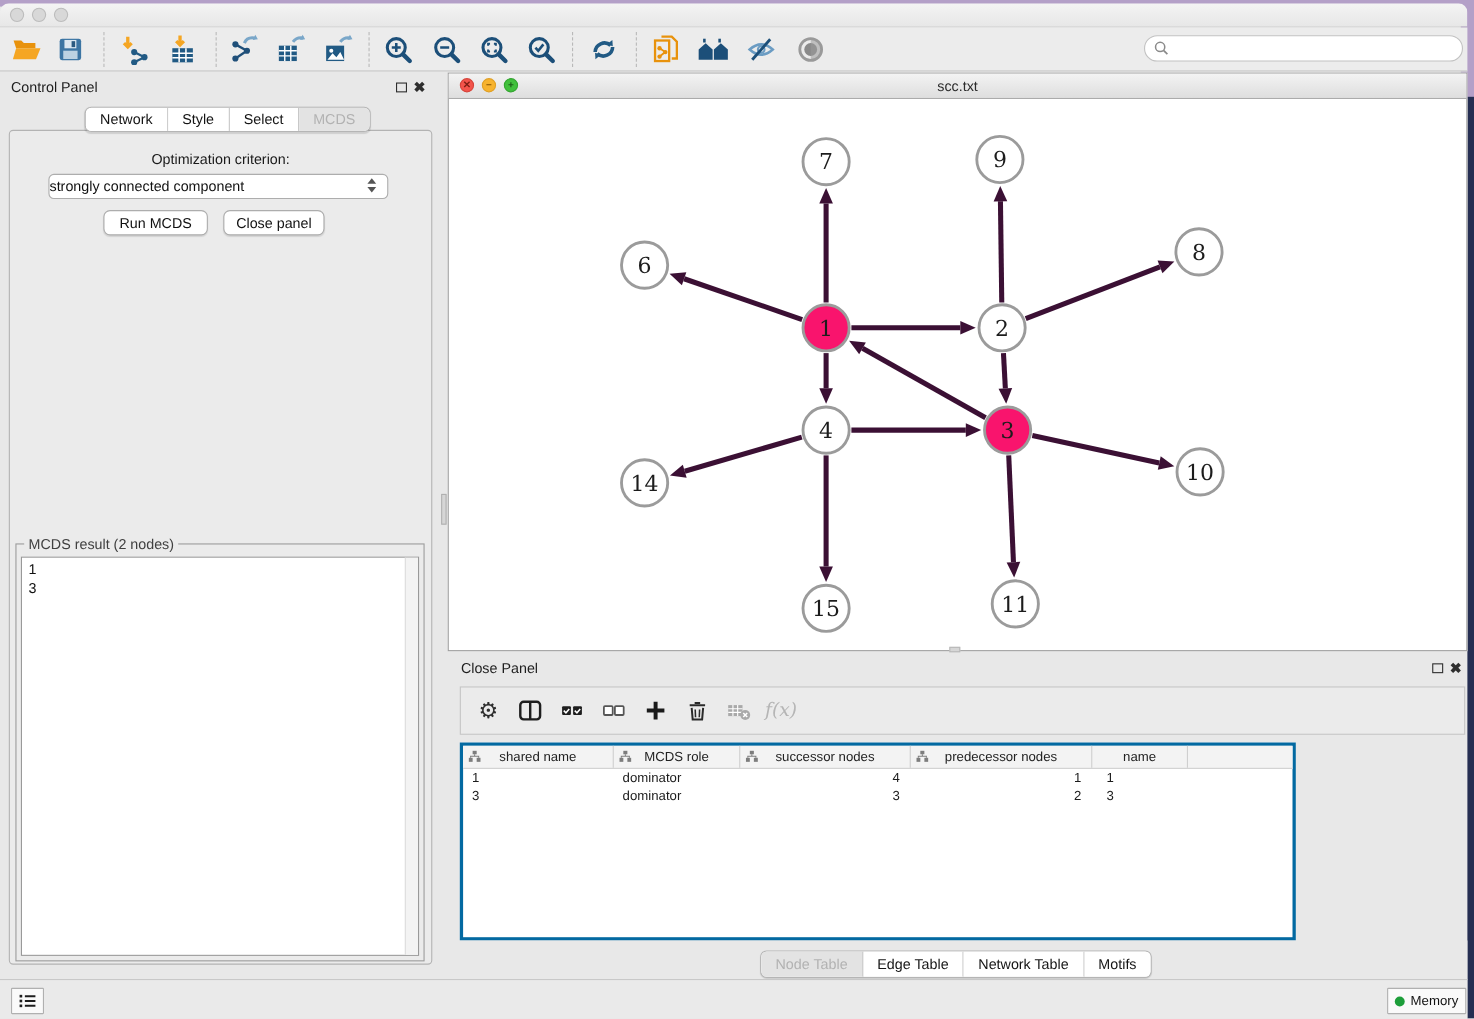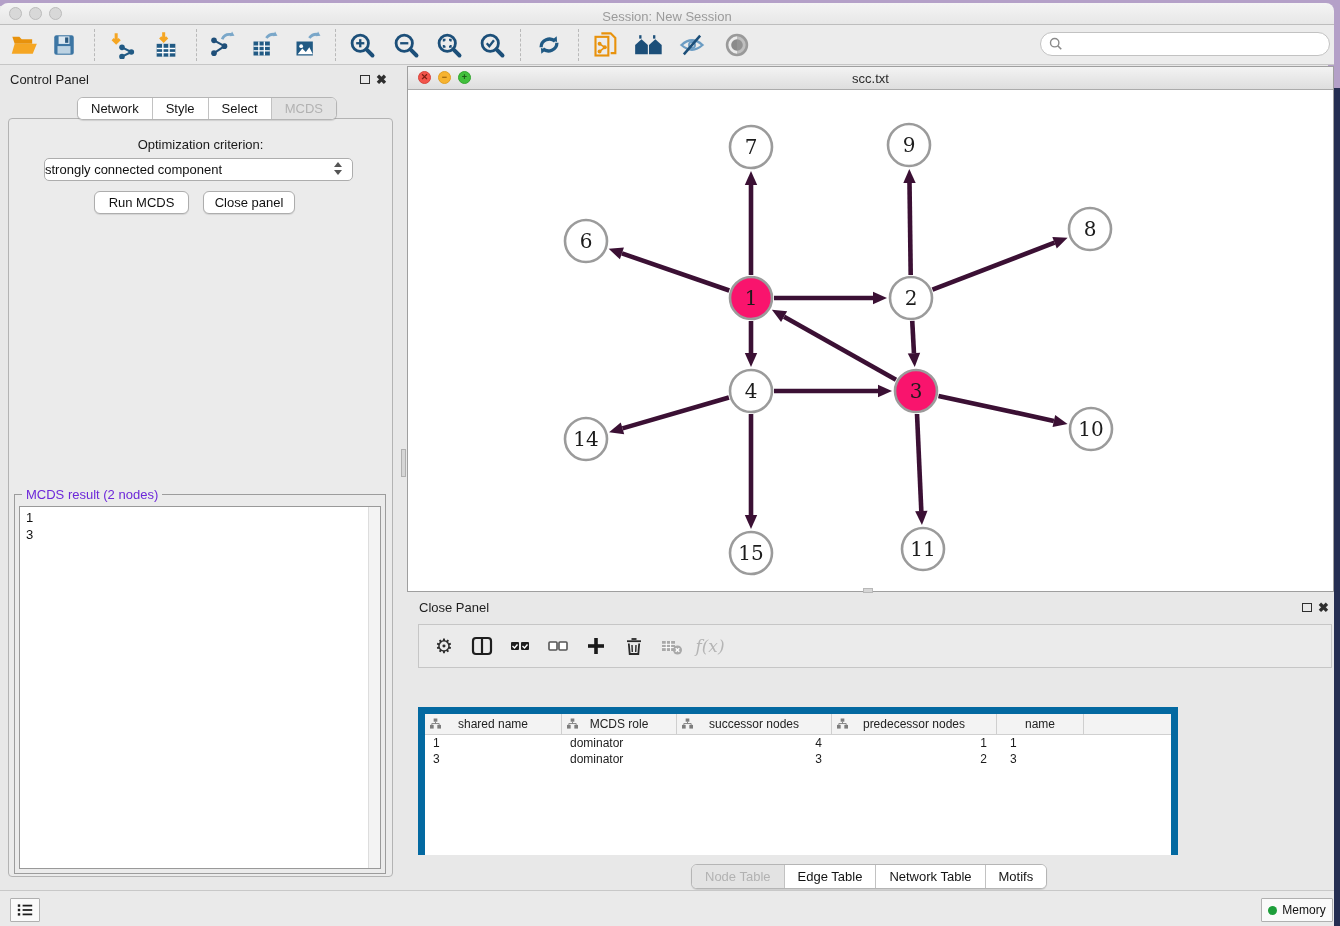--- a/index.html
+++ b/index.html
@@ -40,39 +40,39 @@
   .dropdown{left:44px;top:158px;width:309px;height:23px;background:#fff;border:1px solid #adadad;border-radius:5px;
             box-sizing:border-box;display:flex;align-items:center;font-size:13px;color:#111;}
   .dd-arrows{position:absolute;right:9px;top:3px;width:9px;}
   .dd-arrows div{width:0;height:0;border-left:4.5px solid transparent;border-right:4.5px solid transparent;}
   .dd-up{border-bottom:5px solid #555;margin-bottom:3px;}
   .dd-down{border-top:5px solid #555;}
   .btn{height:23px;background:#fff;border:1px solid #adadad;border-radius:6px;box-sizing:border-box;
        display:flex;align-items:center;justify-content:center;font-size:13px;color:#111;
        box-shadow:0 1px 1px rgba(0,0,0,0.10);}
   .fieldset{left:14px;top:494px;width:372px;height:380px;border:1px solid #9c9c9c;box-sizing:border-box;}
-  .legend{left:22px;top:487px;background:#ebebeb;padding:0 4px;font-size:13px;color:#6d28d9;}
+  .legend{left:22px;top:487px;background:#ebebeb;padding:0 4px;font-size:13px;color:#404040;}
   .result-area{left:4px;top:11px;right:4px;bottom:4px;background:#fff;border:1px solid #999;}
   .result-text{position:absolute;left:6px;top:2px;font-size:13px;color:#111;line-height:17px;white-space:pre;}
   .result-scroll{position:absolute;right:0;top:0;bottom:0;width:11px;background:#f3f3f3;border-left:1px solid #ddd;}
   
   .vsplit-handle{left:401px;top:449px;width:5px;height:28px;background:#d6d6d6;border:1px solid #b0b0b0;box-sizing:border-box;}
   
   .netframe{left:407px;top:66px;width:927px;height:526px;border:1px solid #9f9f9f;box-sizing:border-box;background:#fff;}
   .net-titlebar{left:0;top:0;right:0;height:22px;background:linear-gradient(#f3f3f3,#dedede);
                 border-bottom:1px solid #ababab;}
   .tl{width:13px;height:13px;border-radius:50%;top:4px;box-sizing:border-box;
       display:flex;align-items:center;justify-content:center;font-size:9px;font-weight:bold;line-height:9px;}
   .net-title{left:0;right:0;top:4px;text-align:center;font-size:13px;color:#2b2b2b;}
   .bsplit-handle{left:863px;top:588px;width:10px;height:5px;background:#d6d6d6;border:1px solid #b8b8b8;box-sizing:border-box;}
   
   .tp-toolbar{left:418px;top:624px;width:914px;height:44px;background:#ebebeb;border:1px solid #c6c6c6;
               box-sizing:border-box;display:flex;align-items:center;}
   .tp-ico{width:38px;display:flex;align-items:center;justify-content:center;}
-  .tbl-body{left:418px;top:675px;width:760px;height:180px;background:#fff;border:7px solid #0369a1;box-sizing:border-box;margin-top:32px;}
+  .tbl-body{left:418px;top:675px;width:760px;height:180px;background:#fff;border:3px solid #0369a1;box-sizing:border-box;}
   .tbl-header{display:flex;height:20px;background:#f3f3f3;border-bottom:1px solid #d0d0d0;}
   .th{position:relative;display:flex;align-items:center;justify-content:center;font-size:12px;color:#222;
       border-right:1px solid #cfcfcf;box-sizing:border-box;}
   .th .hico{position:absolute;left:5px;top:4px;}
   .tr{display:flex;height:16px;align-items:center;}
   .td{font-size:12px;color:#1c1c1c;box-sizing:border-box;overflow:hidden;white-space:nowrap;}
   .tbl-footer{left:407px;top:855px;width:927px;height:35px;background:#e8e8e8;}
   .fx{font-family:"DejaVu Serif",serif;font-style:italic;font-size:17px;color:#b5b5b5;}
   
   .statusbar{left:0;top:890px;width:1334px;height:36px;background:#eaeaea;border-top:1px solid #c8c8c8;}
@@ -85,21 +85,20 @@
 <body>
 
 <div class="abs desk-top"></div>
 <div class="abs desk-right-purple"></div>
 <div class="abs desk-right-navy"></div>
 
 <div class="abs titlebar">
   <div class="abs traffic" style="left:9px"></div>
   <div class="abs traffic" style="left:29px"></div>
   <div class="abs traffic" style="left:49px"></div>
-  <div class="abs win-title">Session: New Session</div>
 </div>
 
 <div class="abs toolbar">
   <div class="abs tbtn" style="left:6px">
     <svg width="28" height="28" viewBox="0 0 24 24">
         <path d="M2 5h6l2 2h9v4H4z" fill="#e8920c"></path>
         <path d="M4 11h19l-3.5 8.5H1.5z" fill="#f5a623"></path>
       </svg>
   </div>
   <div class="abs tbtn" style="left:46px">

